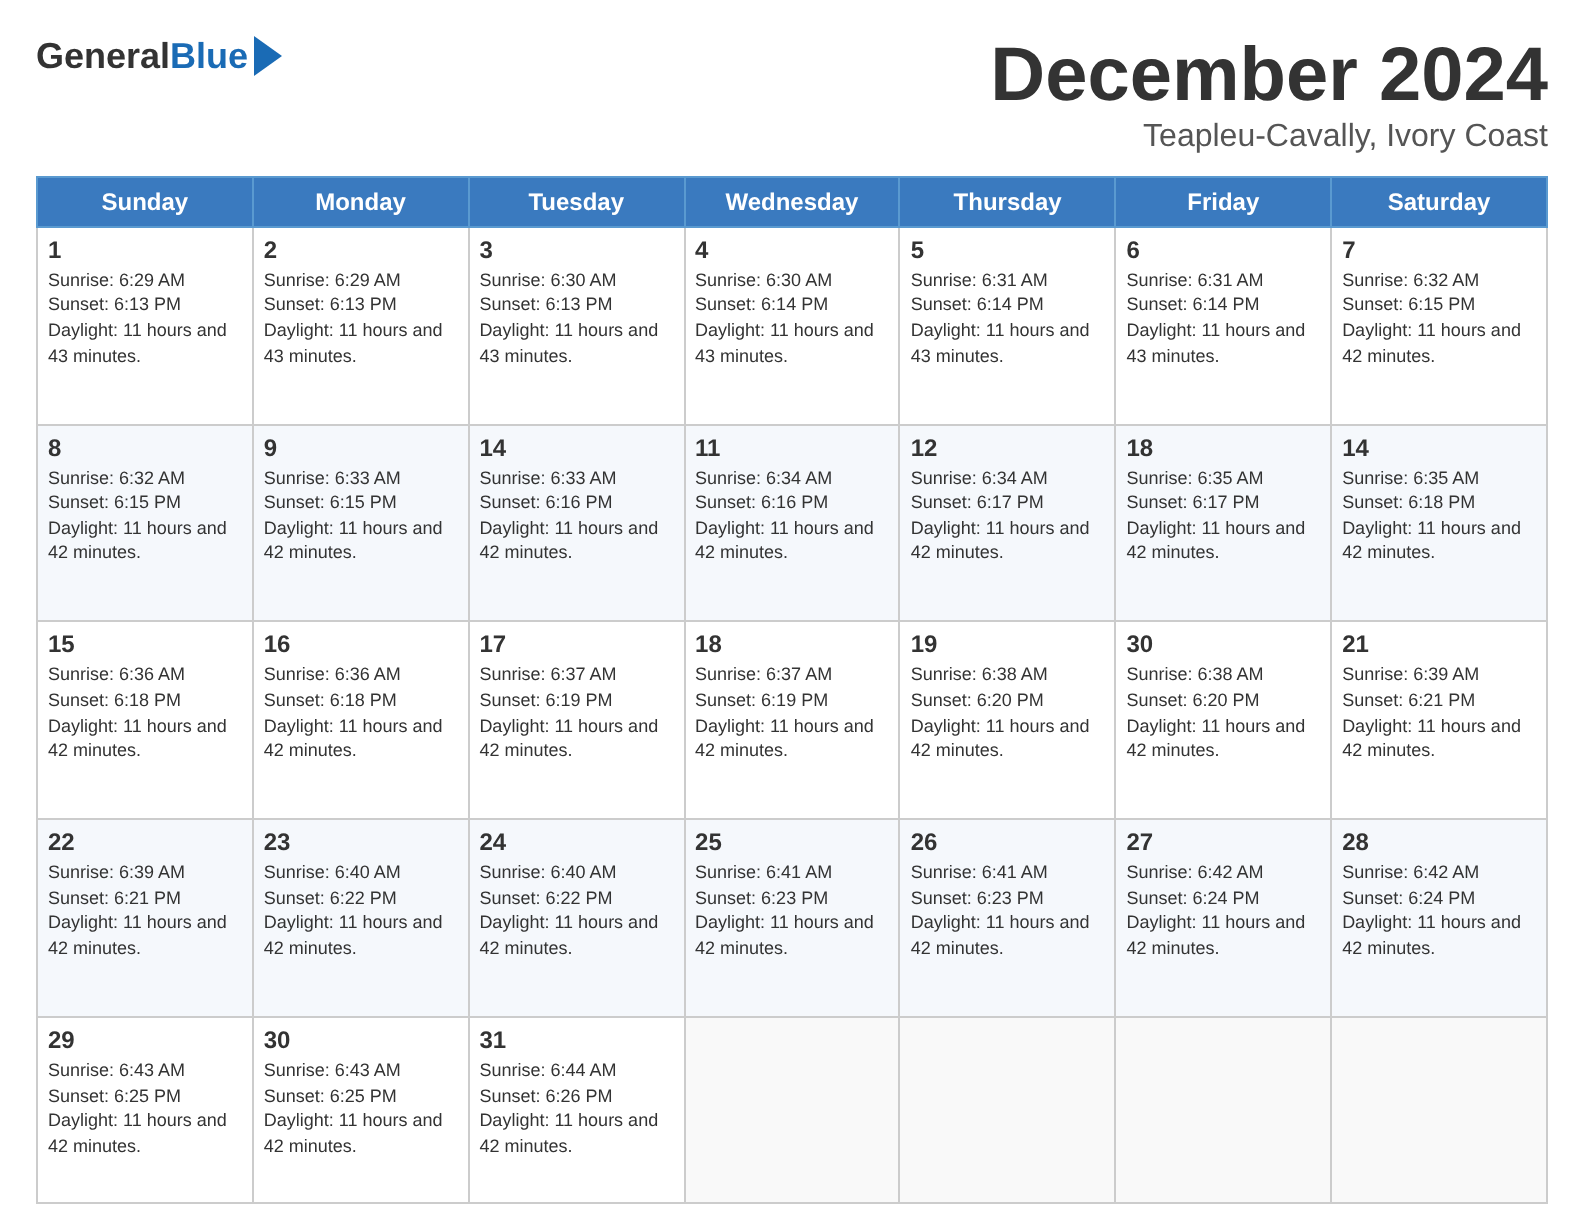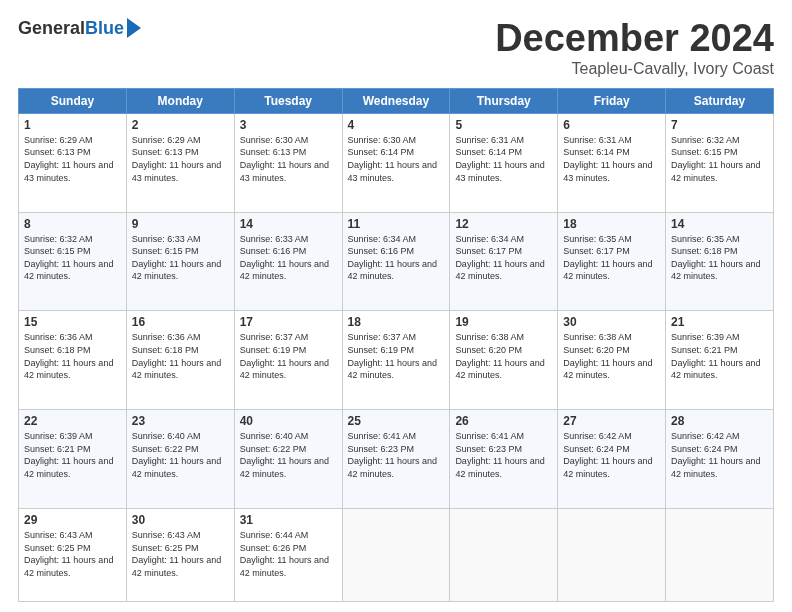--- a/index.html
+++ b/index.html
@@ -325,21 +325,21 @@
       </td>
           <td>
         <span class="day-num">23</span>
         <div class="day-info">
           Sunrise: 6:40 AM<br>
           Sunset: 6:22 PM<br>
           Daylight: 11 hours and 42 minutes.
         </div>
       </td>
           <td>
-        <span class="day-num">40</span>
+        <span class="day-num">24</span>
         <div class="day-info">
           Sunrise: 6:40 AM<br>
           Sunset: 6:22 PM<br>
           Daylight: 11 hours and 42 minutes.
         </div>
       </td>
           <td>
         <span class="day-num">25</span>
         <div class="day-info">
           Sunrise: 6:41 AM<br>

